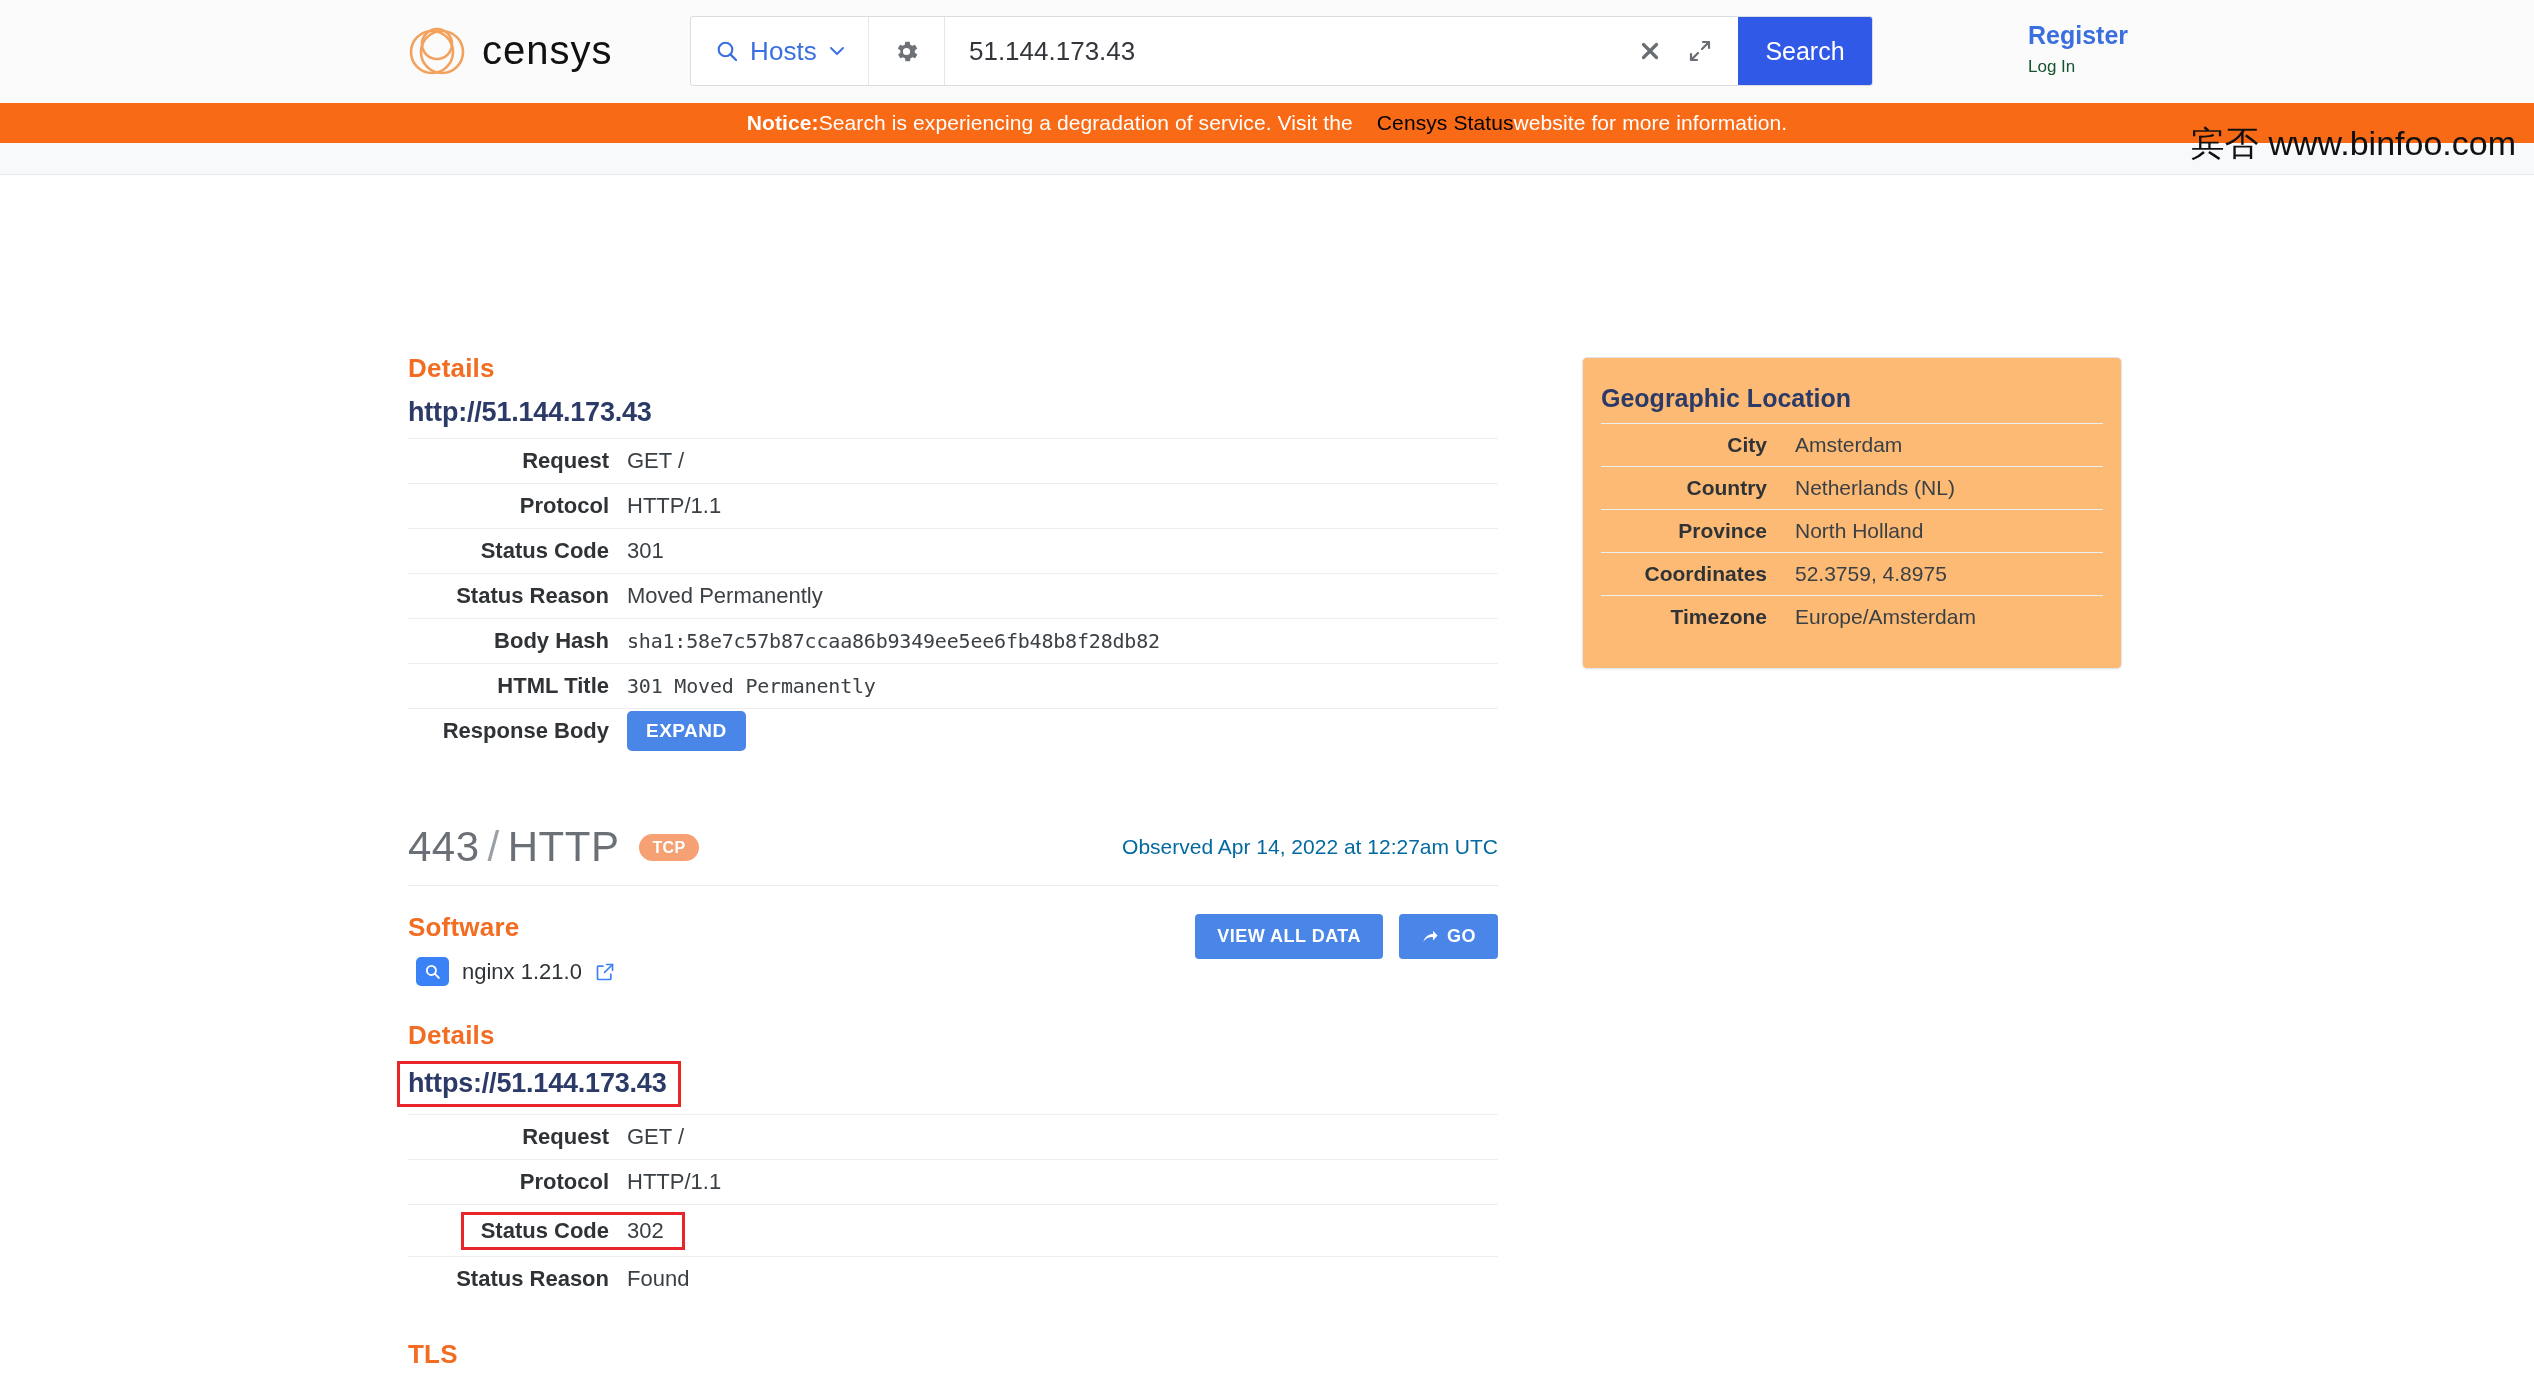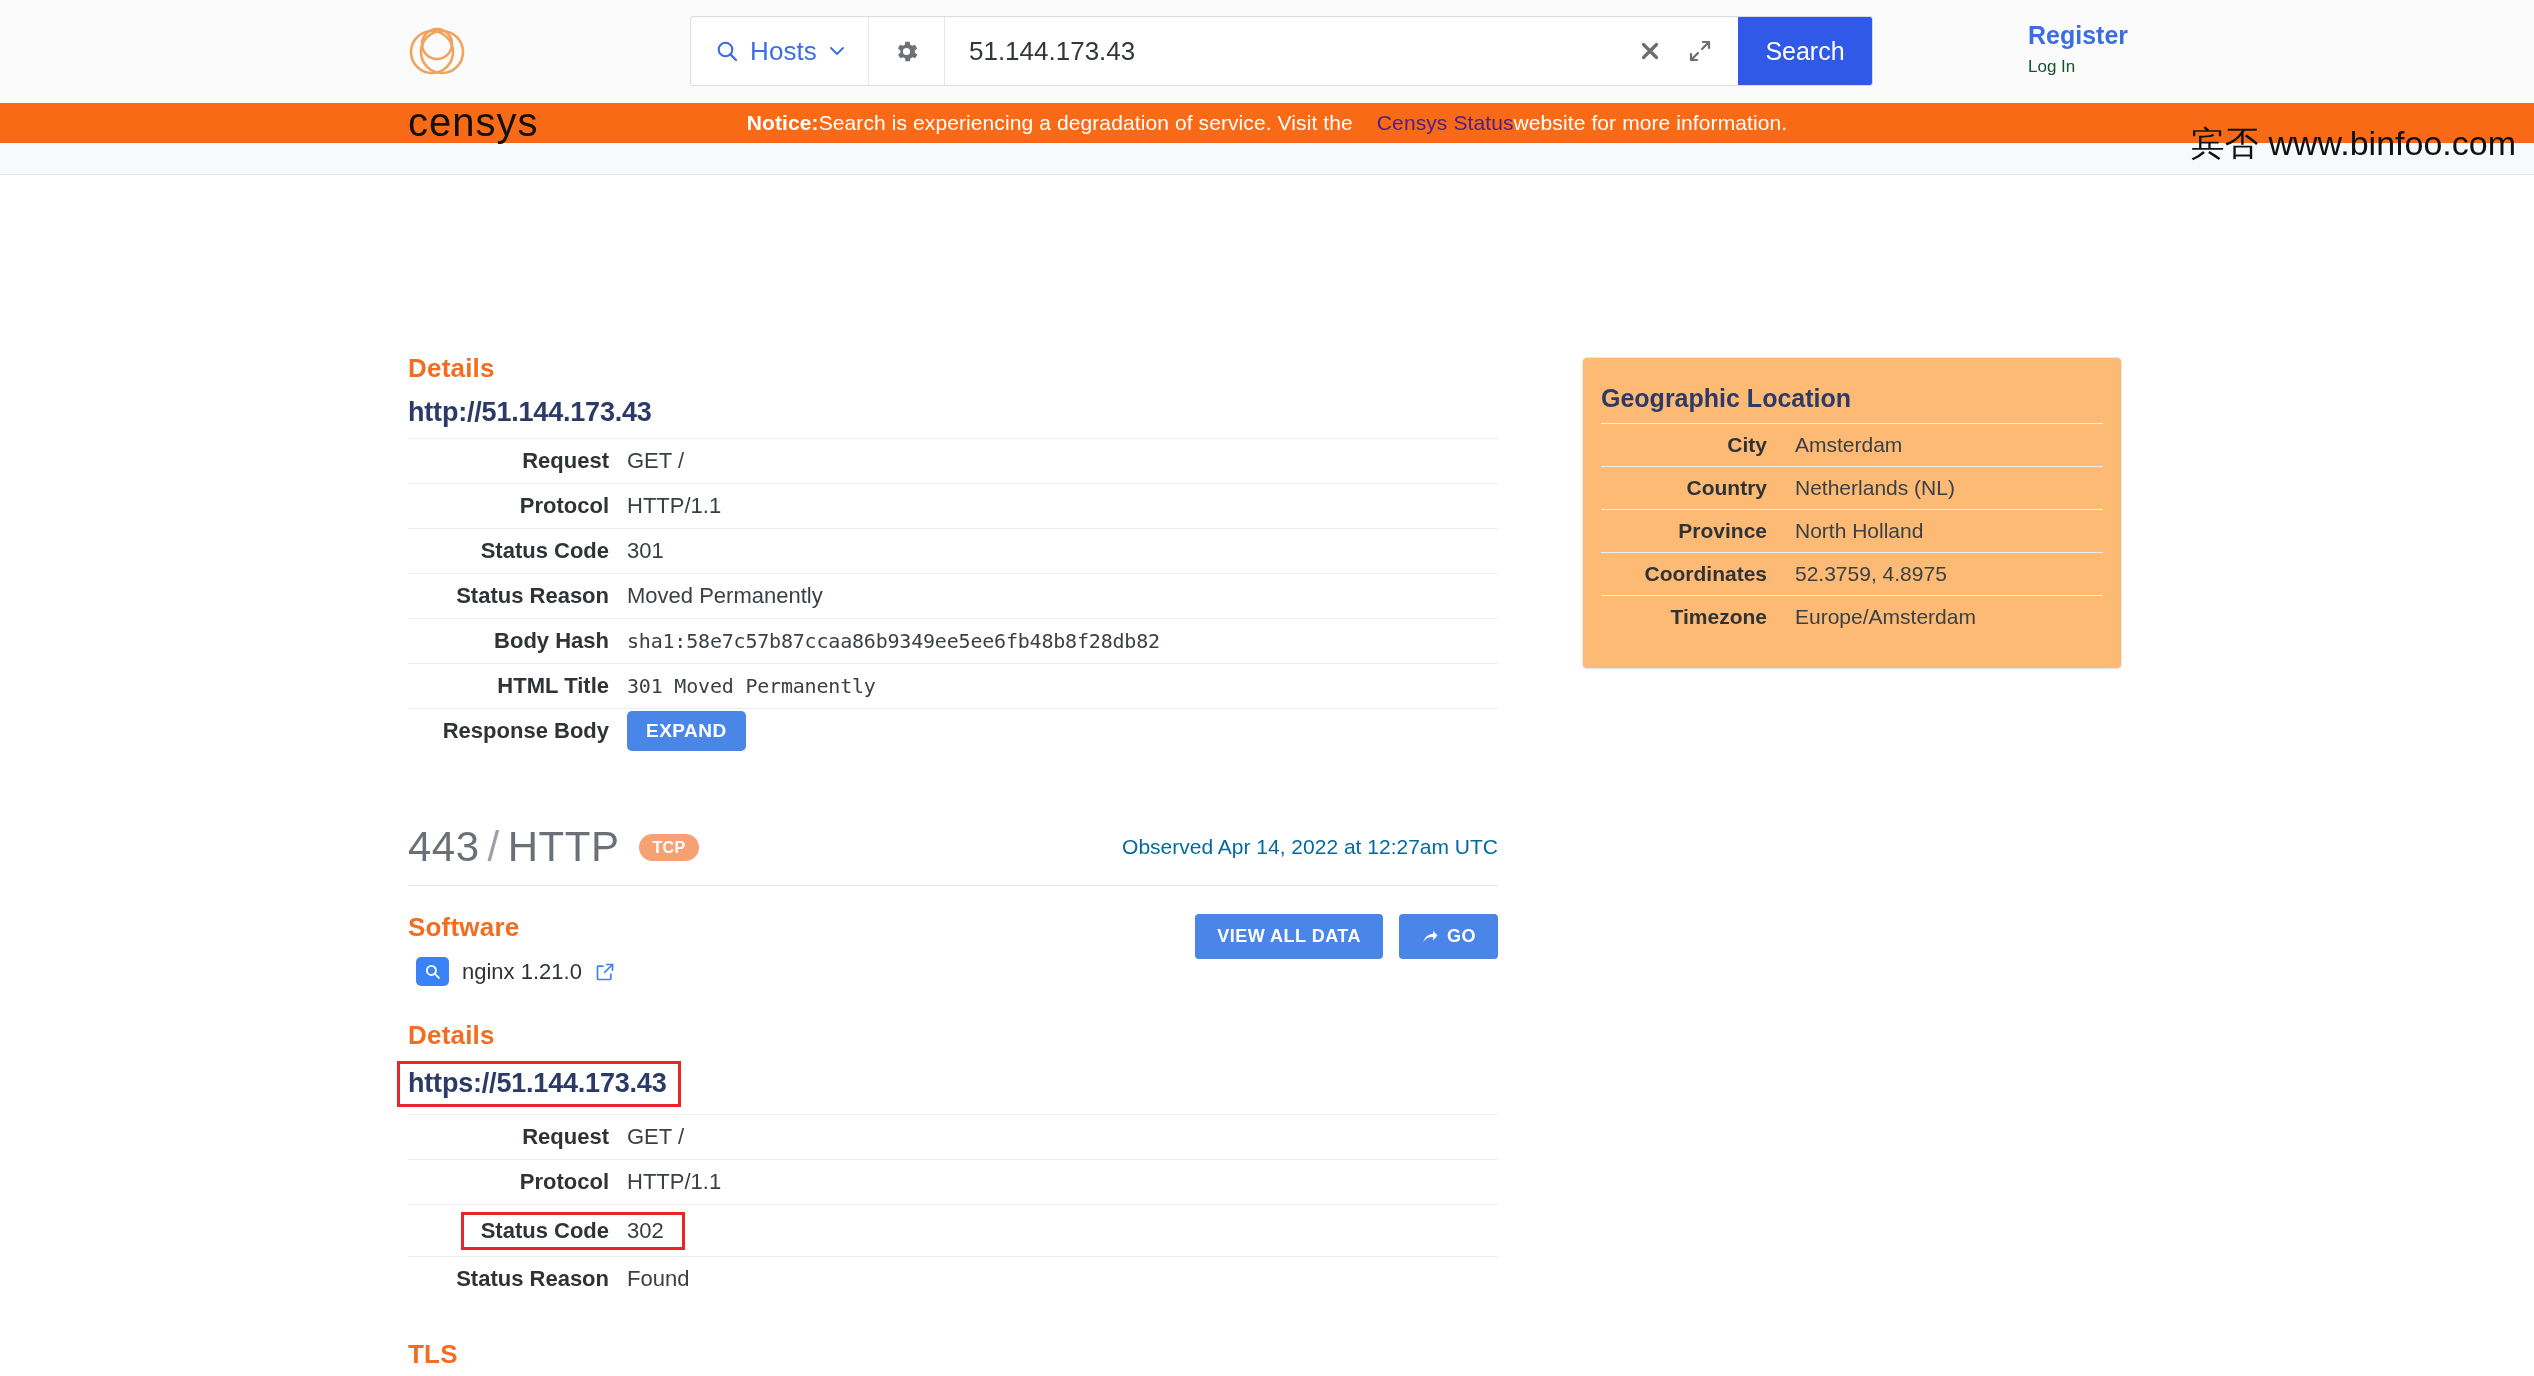--- a/index.html
+++ b/index.html
@@ -20,23 +20,22 @@
     display: flex;
     align-items: center;
     position: relative;
   }
 
   .logo-wrap {
     position: absolute;
     left: 408px;
     top: 18px;
     display: flex;
-    align-items: flex-start;
-    gap: 16px;
-    flex-direction: column;
+    align-items: center;
+    gap: 0;
   }
   .logo-mark { width: 74px; height: 68px; display: block; }
   .logo-text { height: 44px; display: block; }
 
   .searchbar {
     position: absolute;
     left: 690px;
     top: 16px;
     height: 70px;
     width: 1183px;
@@ -121,21 +120,21 @@
     height: 40px;
     background: #f96a16;
     color: #ffffff;
     display: flex;
     align-items: center;
     justify-content: center;
     font-size: 21px;
     letter-spacing: .1px;
   }
   .notice b { font-weight: bold; }
-  .notice a { color: #4c1d95; text-decoration: none; cursor: pointer; margin-left: 24px; }
+  .notice a { color: #000000; text-decoration: none; cursor: pointer; margin-left: 24px; }
 
   .subbar {
     height: 32px;
     background: #f8f9fa;
     border-bottom: 1px solid #e6e8ea;
   }
 
   
   .page {
     position: relative;

